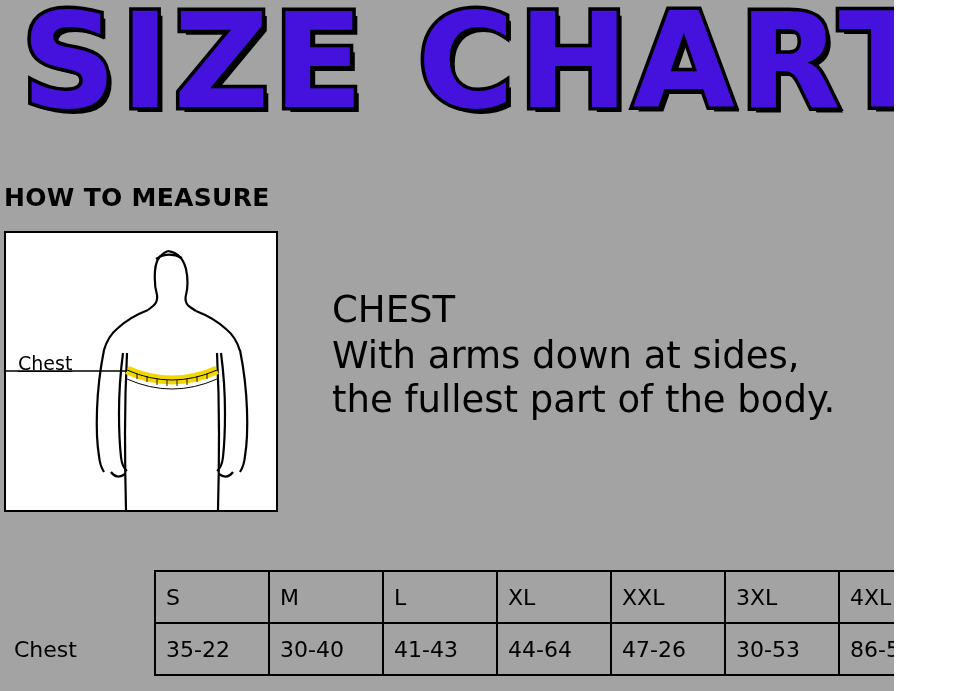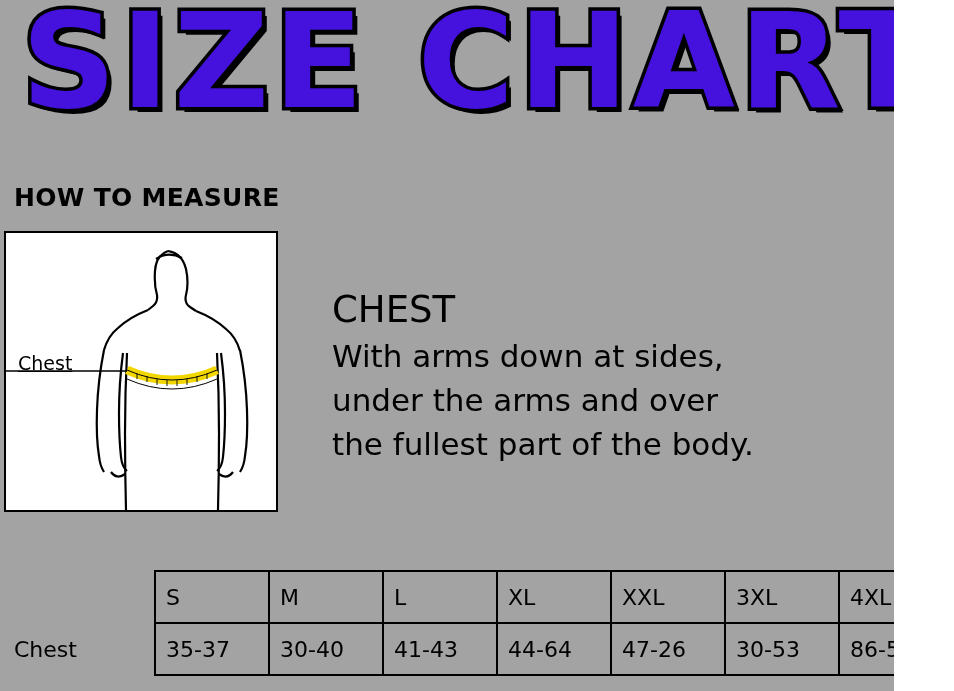--- a/index.html
+++ b/index.html
@@ -41,21 +41,20 @@
 
   
   .how-to {
     position: absolute;
     left: 4px; top: 183px;
     font-family: "DejaVu Sans", sans-serif;
     font-weight: bold;
     font-size: 25px;
     color: #000000;
     letter-spacing: 0.3px;
-    margin-left: 10px;
   }
 
   
   .figure-box {
     position: absolute;
     left: 4px; top: 231px;
     width: 274px;
     height: 281px;
     border: 2px solid #000000;
     background: #ffffff;
@@ -79,21 +78,21 @@
   }
   .desc-title {
     font-family: "DejaVu Sans", sans-serif;
     font-size: 37px;
     line-height: 44px;
     color: #000000;
     margin-bottom: 2px;
   }
   .desc-body {
     font-family: "DejaVu Sans", sans-serif;
-    font-size: 31px;
+    font-size: 37px;
     line-height: 44px;
     color: #000000;
   }
 
   
   .table-wrap {
     position: absolute;
     left: 0px; top: 570px;
     width: 954px;
   }
@@ -175,40 +174,39 @@
 
       <line x1="0" y1="138" x2="121" y2="138" stroke="#000" stroke-width="1.4"></line>
     </svg>
   </div>
 
   <div class="chest-label">Chest</div>
 
   <div class="desc">
     <div class="desc-title">CHEST</div>
     <div class="desc-body">With arms down at sides,</div>
-    <div class="desc-body">under the arms and over</div>
     <div class="desc-body">the fullest part of the body.</div>
   </div>
 
   <div class="table-wrap">
     <table class="size-table">
       <tbody>
           <tr class="head">
         <td class="blank-corner"></td>
         <td class="cell">S</td>
         <td class="cell">M</td>
         <td class="cell">L</td>
         <td class="cell">XL</td>
         <td class="cell">XXL</td>
         <td class="cell">3XL</td>
         <td class="cell">4XL</td>
       </tr>
       <tr>
         <td class="rowhead">Chest</td>
-        <td class="cell">35-37</td>
+        <td class="cell">35-22</td>
         <td class="cell">30-40</td>
         <td class="cell">41-43</td>
         <td class="cell">44-64</td>
         <td class="cell">47-26</td>
         <td class="cell">30-53</td>
         <td class="cell">86-57</td>
       </tr>
     </tbody>
       </table>
   </div>

